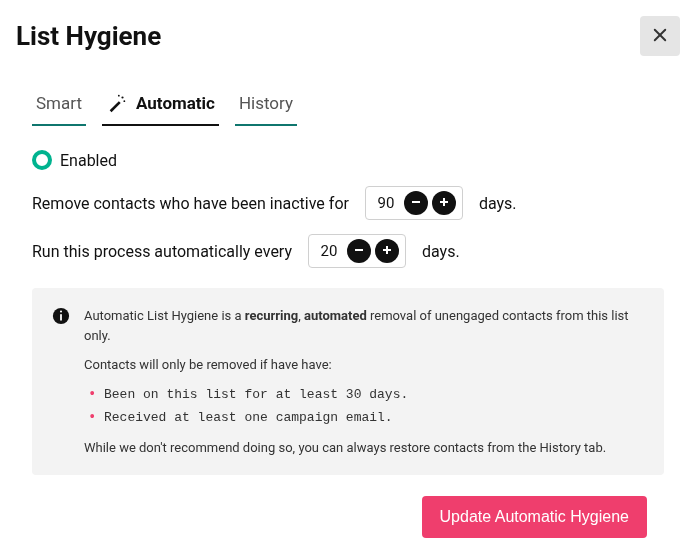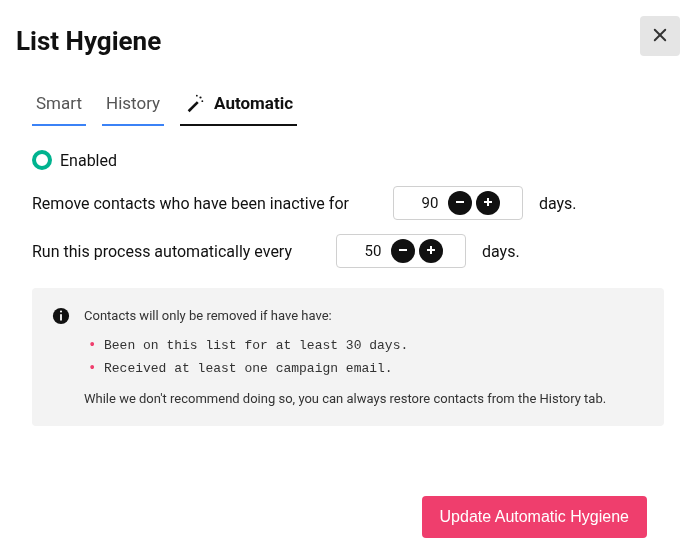--- a/index.html
+++ b/index.html
@@ -8,21 +8,21 @@
       width: 696px;
       height: 554px;
       background: #fff;
       color: #111;
       padding: 16px;
       position: relative;
     }
     .header {
       display: flex;
       justify-content: space-between;
-      align-items: flex-end;
+      align-items: center;
       margin-bottom: 28px;
     }
     .title {
       font-size: 26px;
       font-weight: 700;
       color: #111;
     }
     .close-btn {
       width: 40px;
       height: 40px;
@@ -43,21 +43,21 @@
       gap: 16px;
       margin-bottom: 24px;
     }
     .tab {
       display: flex;
       align-items: center;
       gap: 8px;
       padding: 8px 4px 10px 4px;
       font-size: 17px;
       color: #555;
-      border-bottom: 2px solid #3b82f6;
+      border-bottom: 2px solid #0f766e;
       cursor: pointer;
     }
     .tab.active {
       color: #111;
       font-weight: 700;
       border-bottom: 2px solid #111;
     }
     .tab-icon { width: 22px; height: 22px; display: inline-flex; align-items: center; justify-content: center; }
     .radio-row {
       display: flex;
@@ -91,23 +91,22 @@
       font-size: 16px;
       color: #111;
       margin-bottom: 14px;
       flex-wrap: wrap;
     }
     .stepper {
       display: flex;
       align-items: center;
       border: 1px solid #d0d0d0;
       border-radius: 4px;
-      padding: 4px 22px;
+      padding: 4px 6px;
       gap: 4px;
-      margin-left: 28px;
     }
     .stepper-value {
       width: 28px;
       text-align: center;
       font-size: 15px;
       color: #111;
     }
     .step-btn {
       width: 24px;
       height: 24px;
@@ -190,35 +189,35 @@
       </svg>
     </span>
   </button>
 </div>
 
 <div class="content">
 
   <div class="tabs">
     <div class="tab">
       <span>Smart</span>
-    </div>
-    <div class="tab">
-      <span>History</span>
     </div>
     <div class="tab active">
       <span class="tab-icon">
         <svg viewBox="0 0 24 24" fill="#111">
           <path d="M4 20 L14 10 L16 12 L6 22 Z"></path>
           <circle cx="18" cy="6" r="1.2"></circle>
           <circle cx="20" cy="10" r="1"></circle>
           <circle cx="14" cy="4" r="1"></circle>
         </svg>
       </span>
       <span>Automatic</span>
     </div>
+    <div class="tab">
+      <span>History</span>
+    </div>
   </div>
 
   <div class="radio-row">
     <div class="radio selected">
       <span class="radio-circle"></span>
       <span class="radio-label">Enabled</span>
     </div>
   </div>
 
   <div class="control-row">
@@ -240,21 +239,21 @@
             </svg>
         </span>
       </button>
     </span>
     <span>days.</span>
   </div>
 
   <div class="control-row">
     <span>Run this process automatically every</span>
     <span class="stepper">
-      <span class="stepper-value">50</span>
+      <span class="stepper-value">20</span>
       <button class="step-btn">
         <span>
           <svg viewBox="0 0 12 12">
               <rect x="2" y="5" width="8" height="2" fill="#fff"></rect>
             </svg>
         </span>
       </button>
       <button class="step-btn">
         <span>
           <svg viewBox="0 0 12 12">
@@ -269,20 +268,23 @@
 
   <div class="info-box">
     <span class="info-icon">
       <svg viewBox="0 0 20 20">
           <circle cx="10" cy="10" r="9" fill="#111"></circle>
           <rect x="9" y="8" width="2" height="7" fill="#fff"></rect>
           <circle cx="10" cy="5" r="1.2" fill="#fff"></circle>
         </svg>
     </span>
     <div class="info-content">
+      <p>
+        <span>Automatic List Hygiene is a </span><strong>recurring</strong><span>, </span><strong>automated</strong><span> removal of unengaged contacts from this list only.</span>
+      </p>
       <p>Contacts will only be removed if have have:</p>
       <ul>
         <li>Been on this list for at least 30 days.</li>
         <li>Received at least one campaign email.</li>
       </ul>
       <p>While we don't recommend doing so, you can always restore contacts from the History tab.</p>
     </div>
   </div>
 
 </div>

